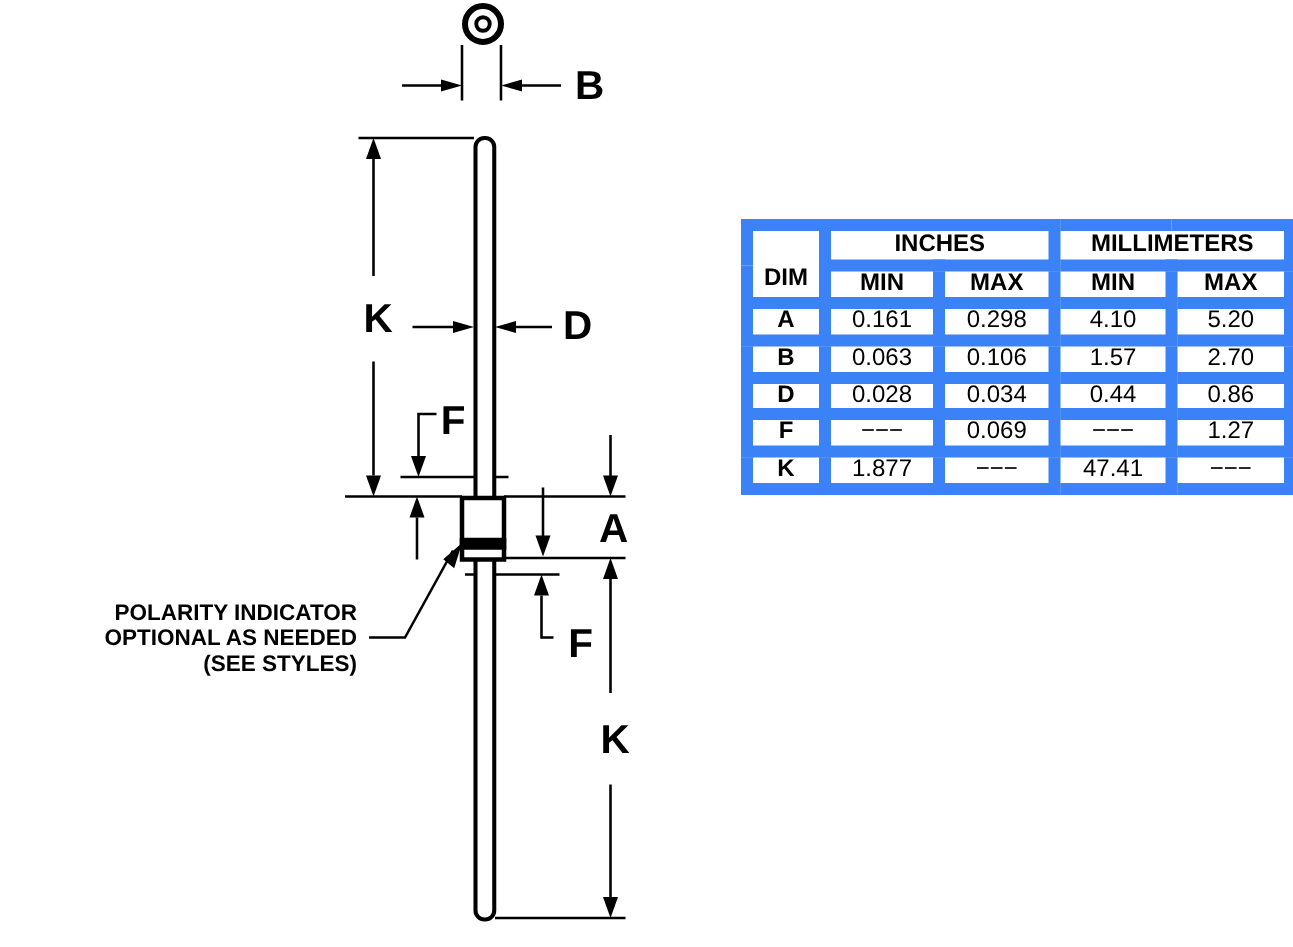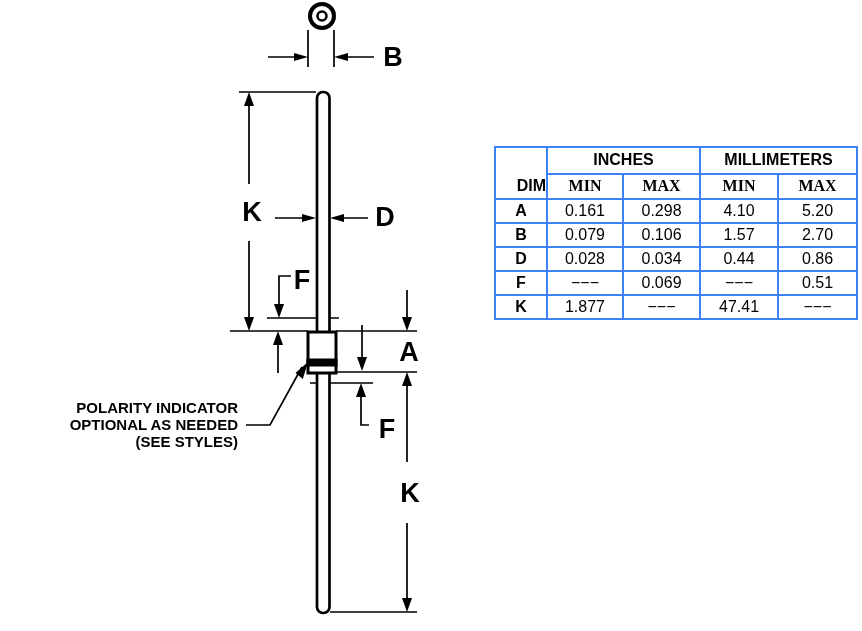--- a/index.html
+++ b/index.html
@@ -22,36 +22,35 @@
   .dims-table-wrap{
     position:absolute;left:494px;top:146px;width:363px;height:174px;
   }
   table.dims{
     border-collapse:collapse;
     table-layout:fixed;
     width:363px;height:174px;
     font-size:16px;
   }
   table.dims td{
-    border:2px solid #3b82f6;
+    border:8px solid #3b82f6;
     text-align:center;
     vertical-align:middle;
     padding:0;
     line-height:1.05;
   }
   table.dims td.hdr{font-weight:bold;}
   table.dims td.dimcell{font-weight:bold;}
   table.dims td.dim-head{
     font-weight:bold;
     vertical-align:bottom;
     padding-bottom:3px;
-    text-align:right;
   }
   .r-head{height:27px;}
-  .r-sub{height:25px;font-family:Liberation Serif, serif;}
+  .r-sub{height:25px;}
   .r-data{height:24px;}
 </style>
 </head>
 <body>
 
 <div id="stage">
 
   <svg width="470" height="631" viewBox="0 0 470 631">
 
     <g>
@@ -159,38 +158,38 @@
       </tr>
       <tr class="r-data">
         <td class="dimcell">A</td>
         <td>0.161</td>
         <td>0.298</td>
         <td>4.10</td>
         <td>5.20</td>
       </tr>
       <tr class="r-data">
         <td class="dimcell">B</td>
-        <td>0.079</td>
+        <td>0.063</td>
         <td>0.106</td>
         <td>1.57</td>
         <td>2.70</td>
       </tr>
       <tr class="r-data">
         <td class="dimcell">D</td>
         <td>0.028</td>
         <td>0.034</td>
         <td>0.44</td>
         <td>0.86</td>
       </tr>
       <tr class="r-data">
         <td class="dimcell">F</td>
         <td>−−−</td>
         <td>0.069</td>
         <td>−−−</td>
-        <td>0.51</td>
+        <td>1.27</td>
       </tr>
       <tr class="r-data">
         <td class="dimcell">K</td>
         <td>1.877</td>
         <td>−−−</td>
         <td>47.41</td>
         <td>−−−</td>
       </tr>
     </tbody>
       </table>

